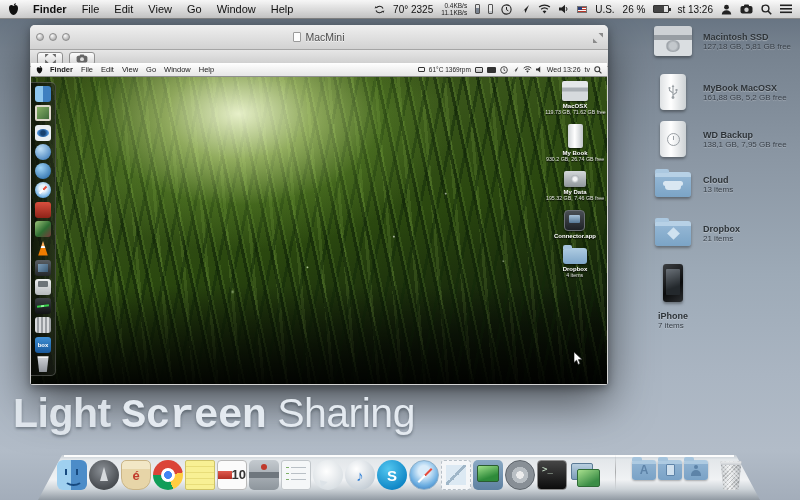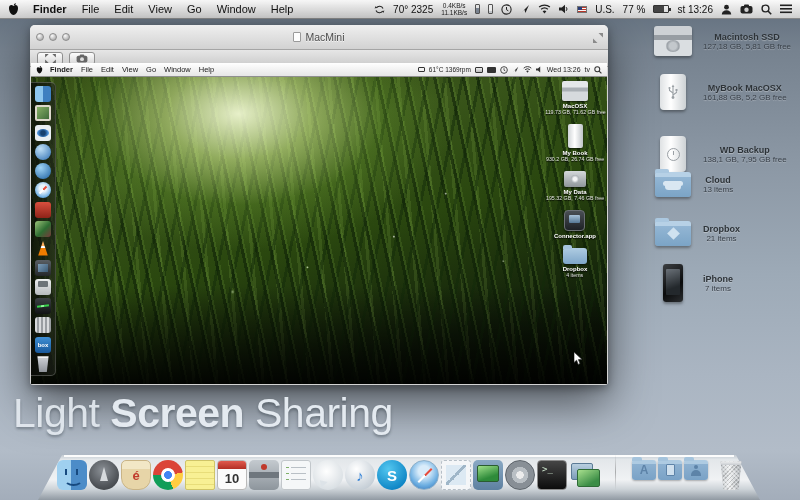--- a/index.html
+++ b/index.html
@@ -154,22 +154,22 @@
      box-shadow:-3px -3px 0 -1px #d9e7f2, 3px -3px 0 -1px #d9e7f2; margin-top:3px; }
   .dbx-shape { width:9px; height:9px; background:#cfe2f0; transform:rotate(45deg); }
   .oi-iphone { width:20px; height:38px; border-radius:3px; position:relative; box-shadow:0 2px 3px rgba(0,0,0,.35);
      background:linear-gradient(145deg,#3c3f42,#0a0b0c 60%,#2b2e31); }
   .oi-iphone:after { content:""; position:absolute; left:3px; top:5px; right:3px; bottom:7px; border-radius:1px;
      background:linear-gradient(160deg,#6a7178,#23282c 70%); }
 
   
   .caption { position:absolute; left:13px; top:390px; font-size:41px; letter-spacing:-.5px; color:#e4eaf0;
      text-shadow:0 2px 3px rgba(40,50,60,.45); white-space:nowrap; }
-  .caption .w1 { font-weight:normal; opacity:.92; }
-  .caption .w2 { font-weight:bold; }
+  .caption .w1 { font-weight:bold; opacity:.92; }
+  .caption .w2 { font-weight:bold;font-family:Liberation Mono, monospace; }
   .caption .w3 { font-weight:normal; }
 
   
   .dock-shelf { position:absolute; left:38px; right:40px; bottom:0; height:45px;
      clip-path:polygon(0 100%, 24px 0, calc(100% - 24px) 0, 100% 100%);
      background:linear-gradient(180deg,#c2cad1 0,#e3e7ea 10%,#f0f2f4 55%,#cdd3d8 76%,#9099a2 100%); }
   .dock-shelf:before { content:""; position:absolute; left:26px; right:26px; top:0; height:2px; background:rgba(255,255,255,.95); }
   .dock-items { position:absolute; left:57px; bottom:10px; display:flex; align-items:flex-end; gap:2px; z-index:2; }
   .di { width:30px; height:30px; border-radius:6px; position:relative; flex:0 0 auto; }
   .di-finder { background:linear-gradient(90deg,#9fd0f0 0 48%,#4c8cc8 48%); }
@@ -179,21 +179,21 @@
   .di-launchpad:after { content:""; position:absolute; left:11px; top:7px; width:0; height:0;
      border-left:4px solid transparent; border-right:4px solid transparent; border-bottom:14px solid #d7dadd; }
   .di-espresso { background:linear-gradient(180deg,#f2e7c6 0 30%, #e7d5a8 30%); border-radius:5px 5px 12px 12px; border:1px solid #c9b486;
      display:flex; align-items:center; justify-content:center; color:#c0392b; font-weight:bold; font-size:13px; }
   .di-chrome { border-radius:50%; position:relative; overflow:hidden;
      background:conic-gradient(from -40deg,#db4437 0 120deg,#ffcd40 0 200deg,#0f9d58 0 310deg,#db4437 0); }
   .di-chrome:after { content:""; position:absolute; left:8px; top:8px; width:14px; height:14px; border-radius:50%;
      background:radial-gradient(circle,#4285f4 0 38%,#fff 40% 72%,rgba(255,255,255,0) 74%); }
   .di-stickies { border-radius:2px; background:repeating-linear-gradient(#f8f094 0 5px, #e8dd7a 5px 6px); border:1px solid #cfc468; }
   .di-calendar { border-radius:4px; background:#fbfbfb; border:1px solid #b9b9b9; overflow:hidden;
-     display:flex; flex-direction:column; align-items:center; }
+     display:flex; flex-direction:row; align-items:center; }
   .di-calendar .cal-band { width:100%; height:8px; background:linear-gradient(#e05a4e,#b32f24); }
   .di-calendar .cal-day { font-size:13px; font-weight:bold; color:#333; line-height:20px; }
   .di-archiveu { border-radius:5px; background:linear-gradient(#c4cacf,#8d959c); }
   .di-archiveu:before { content:""; position:absolute; left:0; right:0; top:12px; height:6px; background:#6f777e; }
   .di-archiveu:after { content:""; position:absolute; left:12px; top:4px; width:6px; height:6px; border-radius:50%; background:#c0392b; }
   .di-reminders { border-radius:3px; background:#f5f7f8; border:1px solid #c2c7cb; }
   .di-reminders:after { content:""; position:absolute; left:9px; top:6px; width:15px; height:18px;
      background:repeating-linear-gradient(#b9c0c6 0 1.5px, transparent 1.5px 6px); }
   .di-reminders:before { content:""; position:absolute; left:4px; top:6px; width:3px; height:18px;
      background:repeating-linear-gradient(#7fb069 0 1.5px, transparent 1.5px 6px); }
@@ -234,21 +234,21 @@
      background:linear-gradient(rgba(0,0,0,0),rgba(0,0,0,.28),rgba(0,0,0,0)); }
   .di-trash { width:26px; height:30px; border-radius:0; margin-left:8px;
      clip-path:polygon(10% 5%,90% 5%,79% 100%,21% 100%);
      background:
        repeating-linear-gradient(45deg, rgba(255,255,255,.4) 0 1px, transparent 1px 3px),
        repeating-linear-gradient(-45deg, rgba(0,0,0,.18) 0 1px, transparent 1px 3px),
        linear-gradient(90deg,#b3b8bc,#eef0f1 45%,#9ba1a6); }
   .di-trash:before { content:""; position:absolute; left:2px; right:2px; top:0; height:5px; border-radius:2px;
      background:linear-gradient(#fbfbfb,#c8ccd0); }
 
-  .lbl-line { display:block;text-align:center; }
+  .lbl-line { display:block; }
 </style>
 </head>
 <body>
 
 <div class="screen">
 
   <div class="menubar">
     <span class="apple">
       <svg width="11" height="13" viewBox="0 0 11 13">
           <path d="M5.5 3 C3.5 1 1 2 1 5 C1 9 3.4 12 5.5 12 C7.6 12 10 9 10 5 C10 2 7.5 1 5.5 3 Z" fill="#111"></path>
@@ -300,21 +300,21 @@
       <span class="sicon">
         <svg width="10" height="10" viewBox="0 0 10 10">
             <polygon points="0,3.4 2.8,3.4 6,0.8 6,9.2 2.8,6.6 0,6.6" fill="#222"></polygon>
             <path d="M7.2 3.2 a2.6 2.6 0 0 1 0 3.6" stroke="#222" fill="none" stroke-width="1"></path>
           </svg>
       </span>
       <span class="sicon">
           <span class="flag"></span>
         </span>
       <span>U.S.</span>
-      <span>77 %</span>
+      <span>26 %</span>
       <span class="sicon">
           <span class="batt-body"></span>
         </span>
       <span>st 13:26</span>
       <span class="sicon">
         <svg width="11" height="11" viewBox="0 0 11 11">
             <circle cx="5.5" cy="3.2" r="2.4" fill="#222"></circle>
             <path d="M0.8 10.5 a4.7 4.2 0 0 1 9.4 0 Z" fill="#222"></path>
           </svg>
       </span>
@@ -505,21 +505,21 @@
             <path d="M6 11 L9.5 8.5 L9.5 7.2" stroke="#9aa0a5" stroke-width="1.1" fill="none"></path>
             <rect x="8.5" y="5" width="2" height="2" fill="#9aa0a5"></rect>
           </svg>
     </span>
       </span>
     <span class="txt">
       <span class="lbl lbl-line">MyBook MacOSX</span>
       <span class="sub lbl-line">161,88 GB, 5,2 GB free</span>
     </span>
   </div>
-  <div class="desk-row" style="left:652px; top:136px;">
+  <div class="desk-row" style="left:652px; top:121px;">
     <span class="iconbox">
         <span class="oi-wdrive">
           <span class="tm-clock"></span>
         </span>
       </span>
     <span class="txt">
       <span class="lbl lbl-line">WD Backup</span>
       <span class="sub lbl-line">138,1 GB, 7,95 GB free</span>
     </span>
   </div>
@@ -538,21 +538,21 @@
     <span class="iconbox">
         <span class="oi-folder">
           <span class="dbx-shape"></span>
         </span>
       </span>
     <span class="txt">
       <span class="lbl lbl-line">Dropbox</span>
       <span class="sub lbl-line">21 items</span>
     </span>
   </div>
-  <div class="desk-row" style="left:652px; top:264px;">
+  <div class="desk-row" style="left:652px; top:264px;flex-direction:column;">
     <span class="iconbox">
         <span class="oi-iphone"></span>
       </span>
     <span class="txt">
       <span class="lbl lbl-line">iPhone</span>
       <span class="sub lbl-line">7 items</span>
     </span>
   </div>
 
   <div class="caption">

